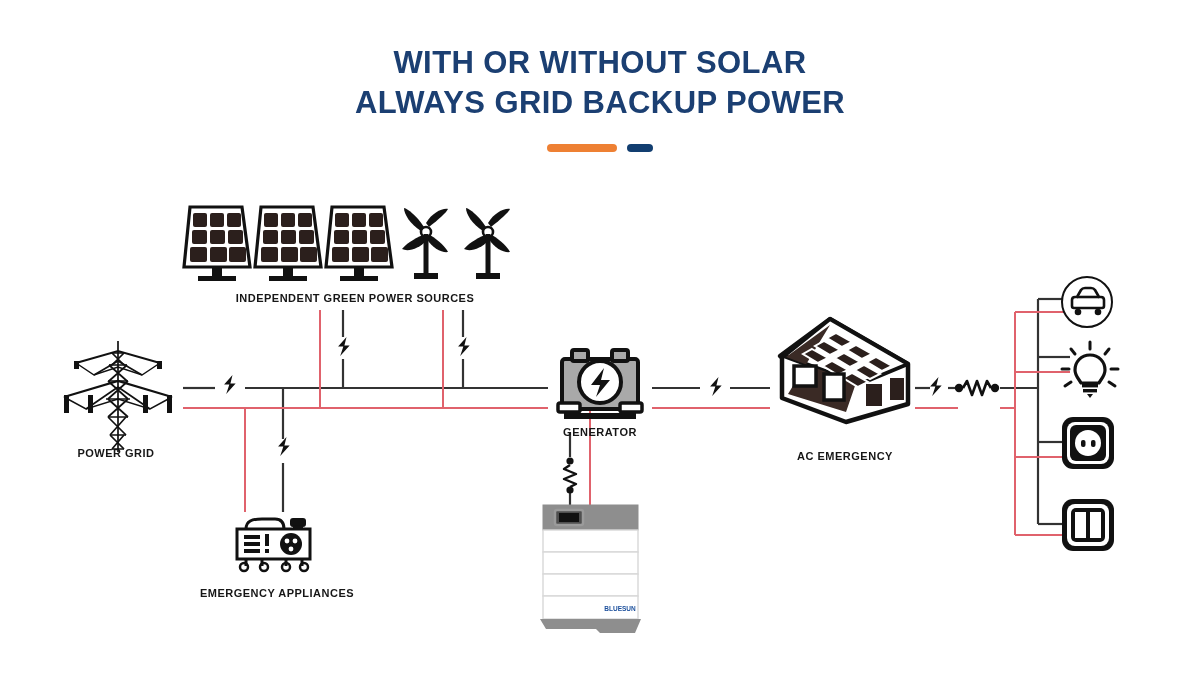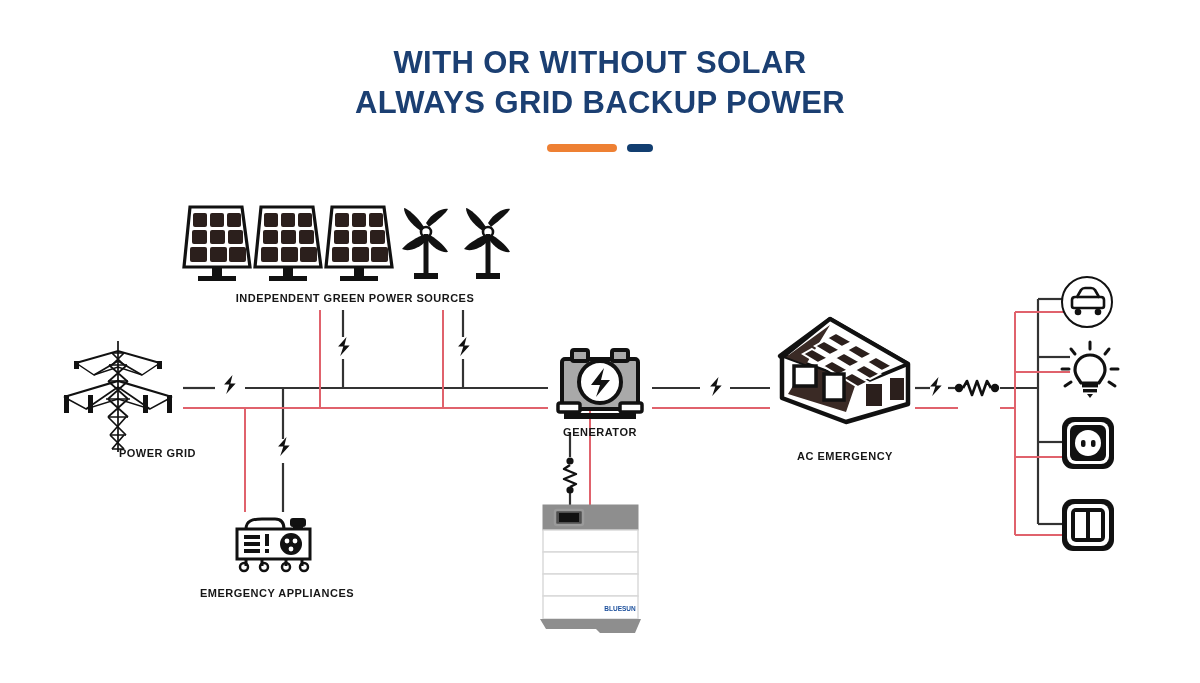--- a/index.html
+++ b/index.html
@@ -124,21 +124,21 @@
     </g>
     <g fill="#111">
       <rect x="2" y="58" width="5" height="18"></rect>
         <rect x="26" y="58" width="5" height="18"></rect>
       <rect x="81" y="58" width="5" height="18"></rect>
         <rect x="105" y="58" width="5" height="18"></rect>
       <rect x="12" y="24" width="5" height="8"></rect>
         <rect x="95" y="24" width="5" height="8"></rect>
     </g>
   </svg>
-  <div class="cap" style="left:36px;top:440px;width:160px;text-align:right;">POWER GRID</div>
+  <div class="cap" style="left:36px;top:440px;width:160px;">POWER GRID</div>
 
   <svg width="210" height="90" style="left:184px;top:198px;">
     <g>
       <g transform="translate(0,0)">
         <path d="M6 2 L58 2 L66 62 L0 62 Z" fill="#fff" stroke="#111" stroke-width="3.2"></path>
         <g fill="#2b1f1c">
           <rect x="9" y="8" width="14" height="14" rx="2"></rect>
             <rect x="26" y="8" width="14" height="14" rx="2"></rect>
             <rect x="43" y="8" width="14" height="14" rx="2"></rect>
           <rect x="8" y="25" width="15" height="14" rx="2"></rect>

